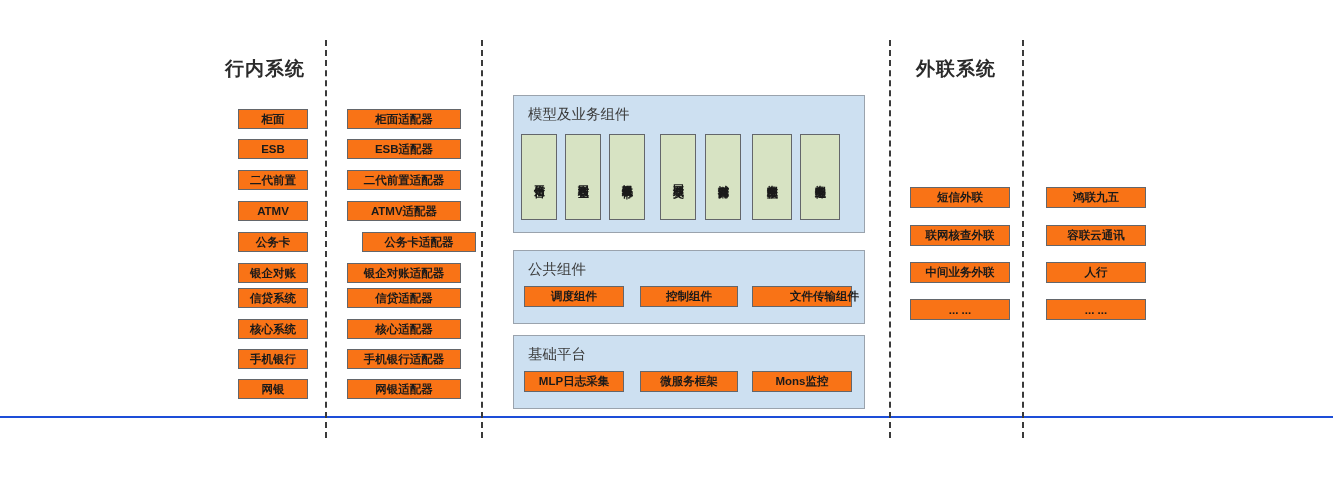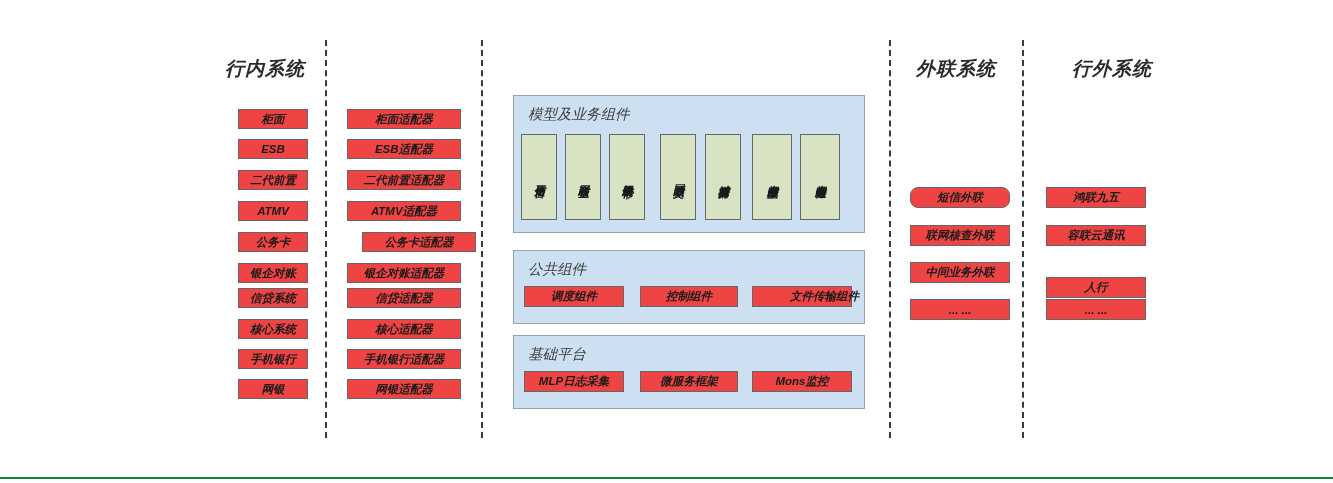--- a/index.html
+++ b/index.html
@@ -13,24 +13,23 @@
     position: relative;
     font-family: "Liberation Sans", "DejaVu Sans", sans-serif;
     overflow: hidden;
   }
 
   #diagram {
     position: absolute;
     left: 0;
     top: 0;
     width: 1333px;
-    height: 479px;
-    border-bottom: 2px solid #15803d;
+    height: 418px;
+    border-bottom: 2px solid #1d4ed8;
     box-sizing: border-box;
-    font-style: italic;
   }
 
   
   .divider {
     position: absolute;
     top: 40px;
     width: 0px;
     height: 398px;
     border-left: 2px dashed #3a3a3a;
   }
@@ -42,21 +41,21 @@
     font-size: 19px;
     font-weight: bold;
     color: #2b2b2b;
     letter-spacing: 1px;
     white-space: nowrap;
   }
 
   
   .gbox {
     position: absolute;
-    background: #ef4444;
+    background: #f97316;
     border: 1.5px solid #63666b;
     box-sizing: border-box;
     display: flex;
     align-items: center;
     justify-content: center;
     font-size: 11.5px;
     font-weight: bold;
     color: #1a1a1a;
     white-space: nowrap;
   }
@@ -102,21 +101,20 @@
 
 <div id="diagram">
 
   <div class="divider" style="left:325px;"></div>
   <div class="divider" style="left:481px;"></div>
   <div class="divider" style="left:889px;"></div>
   <div class="divider" style="left:1022px;"></div>
 
   <div class="col-title" style="left:195px; top:56px; width:140px;">行内系统</div>
   <div class="col-title" style="left:890px; top:56px; width:132px;">外联系统</div>
-  <div class="col-title" style="left:1022px; top:56px; width:180px;">行外系统</div>
 
   <div class="gbox" style="left:238px; top:109px; width:70px; height:20px;">柜面</div>
   <div class="gbox" style="left:238px; top:139px; width:70px; height:20px;">ESB</div>
   <div class="gbox" style="left:238px; top:170px; width:70px; height:20px;">二代前置</div>
   <div class="gbox" style="left:238px; top:201px; width:70px; height:20px;">ATMV</div>
   <div class="gbox" style="left:238px; top:232px; width:70px; height:20px;">公务卡</div>
   <div class="gbox" style="left:238px; top:263px; width:70px; height:20px;">银企对账</div>
   <div class="gbox" style="left:238px; top:288px; width:70px; height:20px;">信贷系统</div>
   <div class="gbox" style="left:238px; top:319px; width:70px; height:20px;">核心系统</div>
   <div class="gbox" style="left:238px; top:349px; width:70px; height:20px;">手机银行</div>
@@ -165,23 +163,23 @@
   <div class="gbox" style="left:640px; top:286px; width:98px; height:21px;">控制组件</div>
   <div class="gbox" style="left:752px; top:286px; width:100px; height:21px;padding-left:45px;">文件传输组件</div>
 
   <div class="panel" style="left:513px; top:335px; width:352px; height:74px;">
     <div class="panel-title">基础平台</div>
   </div>
   <div class="gbox" style="left:524px; top:371px; width:100px; height:21px;">MLP日志采集</div>
   <div class="gbox" style="left:640px; top:371px; width:98px; height:21px;">微服务框架</div>
   <div class="gbox" style="left:752px; top:371px; width:100px; height:21px;">Mons监控</div>
 
-  <div class="gbox" style="left:910px; top:187px; width:100px; height:21px;border-radius:8px;">短信外联</div>
+  <div class="gbox" style="left:910px; top:187px; width:100px; height:21px;">短信外联</div>
   <div class="gbox" style="left:910px; top:225px; width:100px; height:21px;">联网核查外联</div>
   <div class="gbox" style="left:910px; top:262px; width:100px; height:21px;">中间业务外联</div>
   <div class="gbox" style="left:910px; top:299px; width:100px; height:21px;">... ...</div>
 
   <div class="gbox" style="left:1046px; top:187px; width:100px; height:21px;">鸿联九五</div>
   <div class="gbox" style="left:1046px; top:225px; width:100px; height:21px;">容联云通讯</div>
-  <div class="gbox" style="left:1046px; top:277px; width:100px; height:21px;">人行</div>
+  <div class="gbox" style="left:1046px; top:262px; width:100px; height:21px;">人行</div>
   <div class="gbox" style="left:1046px; top:299px; width:100px; height:21px;">... ...</div>
 
 </div>
 
 </body></html>

